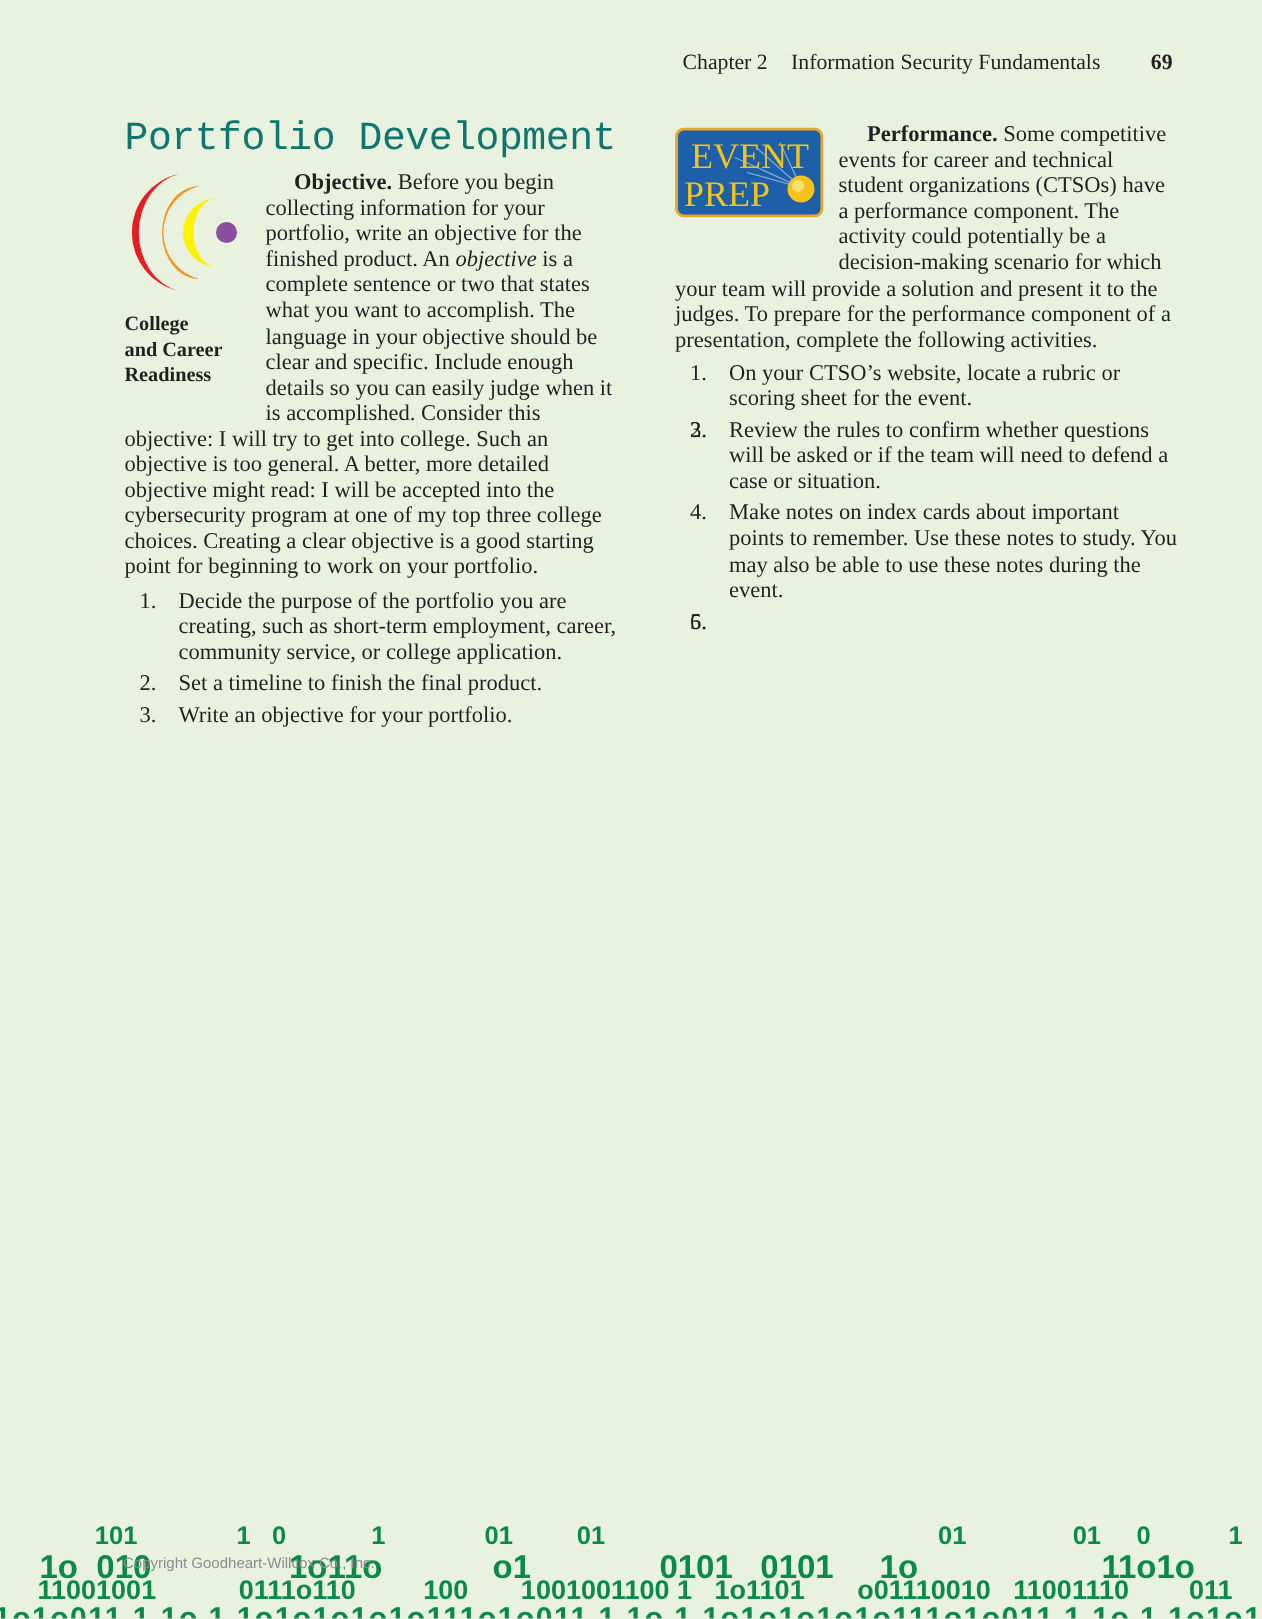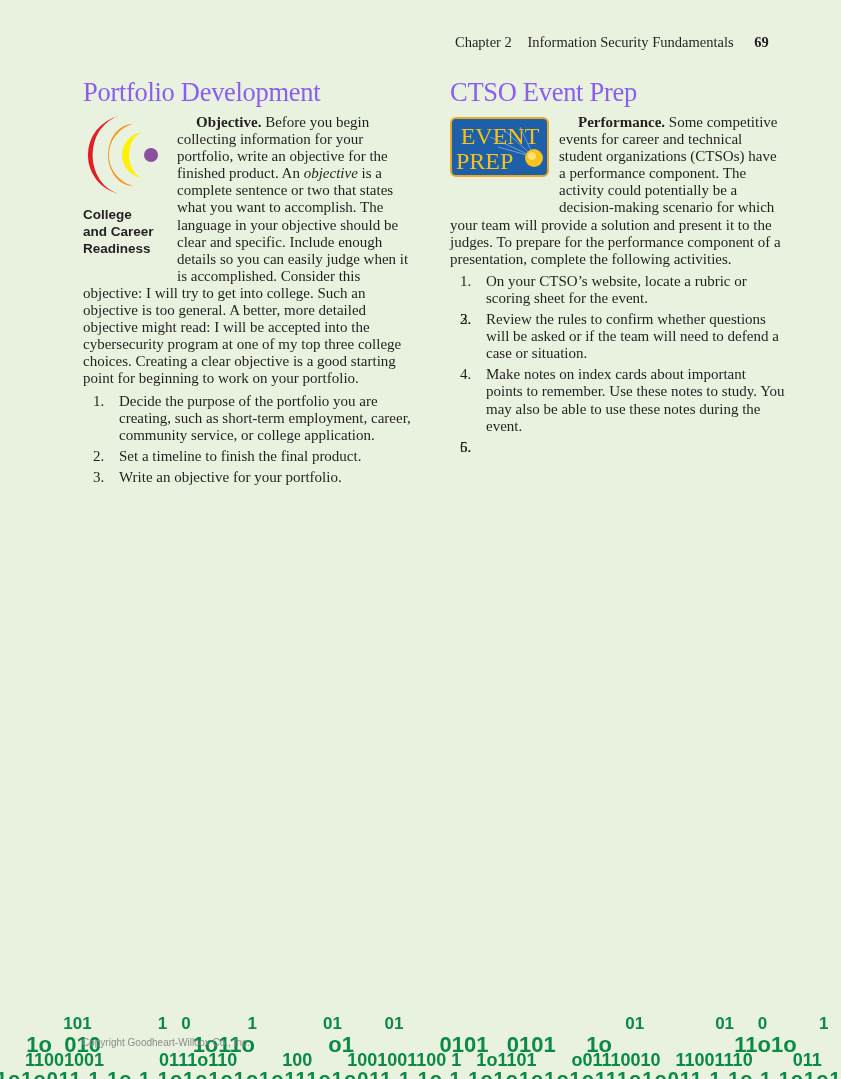--- a/index.html
+++ b/index.html
@@ -8,40 +8,40 @@
       background: #e9f2df;
       position: relative;
       font-family: "Liberation Serif", "DejaVu Serif", serif;
       color: #231f20;
     }
     .running-head {
       position: absolute; top: 34px; left: 455px;
       font-size: 14.5px; white-space: nowrap;
     }
     .running-head .sep { display: inline-block; width: 12px; }
-    .running-head .pg { font-weight: bold; margin-left: 17px; }
+    .running-head .pg { font-weight: bold; margin-left: 30px; }
 
     .col { position: absolute; top: 76px; }
     .col-left { left: 83px; width: 330px; }
     .col-right { left: 450px; width: 335px; }
 
     h2.feature-title {
-      margin: 0; font-family: Liberation Serif, serif;
-      font-weight: normal; color: #8b5cf6; font-size: 26.5px; letter-spacing: -0.3px;
+      margin: 0; font-family: Liberation Mono, monospace;
+      font-weight: normal; color: #0f766e; font-size: 26.5px; letter-spacing: -0.3px;
       line-height: 32px;
     }
     .body-text { font-size: 15px; line-height: 17.1px; }
     .para { margin: 0; }
     .lead-block { position: relative; margin-top: 6px; }
 
     .ccr-logo {
       float: left; width: 90px; height: 160px; margin-right: 4px;
     }
     .ccr-label {
-      font-family: Liberation Sans, sans-serif; font-weight: bold;
+      font-family: Liberation Serif, serif; font-weight: bold;
       font-size: 13.5px; line-height: 17px; color: #231f20; margin-top: 6px;
     }
     .event-logo {
       float: left; width: 99px; height: 71px; margin-right: 10px; margin-top: 3px; margin-bottom: 12px;
     }
     .indent { text-indent: 19px; }
     b.run { font-weight: bold; text-align: right; }
 
     ol.steps { list-style: none; margin: 5px 0 0 0; padding: 0; }
     ol.steps li {
@@ -88,21 +88,20 @@
     <p class="para indent"><b class="run">Objective.</b><span> Before you begin collecting information for your portfolio, write an objective for the finished product. An </span><i>objective</i><span> is a complete sentence or two that states what you want to accomplish. The language in your objective should be clear and specific. Include enough details so you can easily judge when it is accomplished. Consider this objective: I will try to get into college. Such an objective is too general. A better, more detailed objective might read: I will be accepted into the cybersecurity program at one of my top three college choices. Creating a clear objective is a good starting point for beginning to work on your portfolio.</span></p>
     <ol class="steps">
       <li><span class="num">1.</span><span>Decide the purpose of the portfolio you are creating, such as short-term employment, career, community service, or college application.</span></li>
       <li><span class="num">2.</span><span>Set a timeline to finish the final product.</span></li>
       <li><span class="num">3.</span><span>Write an objective for your portfolio.</span></li>
     </ol>
   </div>
 </section>
 
 <section class="col col-right">
-  <h2 class="feature-title">CTSO Event Prep</h2>
   <div class="lead-block body-text">
     <div class="event-logo">
       <svg width="99" height="60" viewBox="0 0 99 60">
         <rect x="1" y="1" width="97" height="58" rx="5" fill="#1d5fa8" stroke="#e8a92a" stroke-width="2"></rect>
         <g stroke="#9fc3ea" stroke-width="0.8" opacity="0.8">
           <line x1="84" y1="40" x2="40" y2="20"></line>
             <line x1="84" y1="40" x2="55" y2="14"></line>
           <line x1="84" y1="40" x2="70" y2="10"></line>
             <line x1="84" y1="40" x2="48" y2="30"></line>
         </g>

